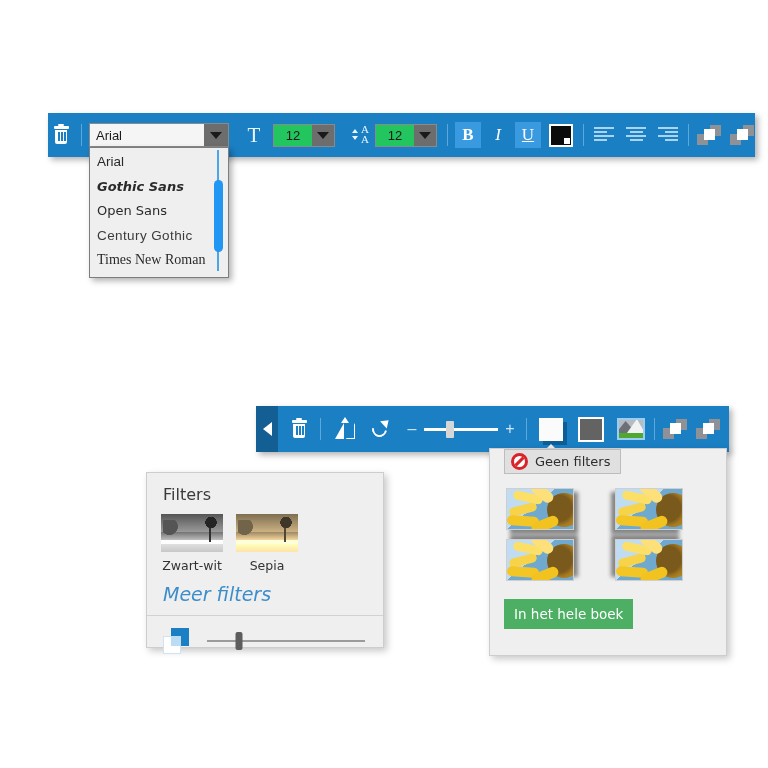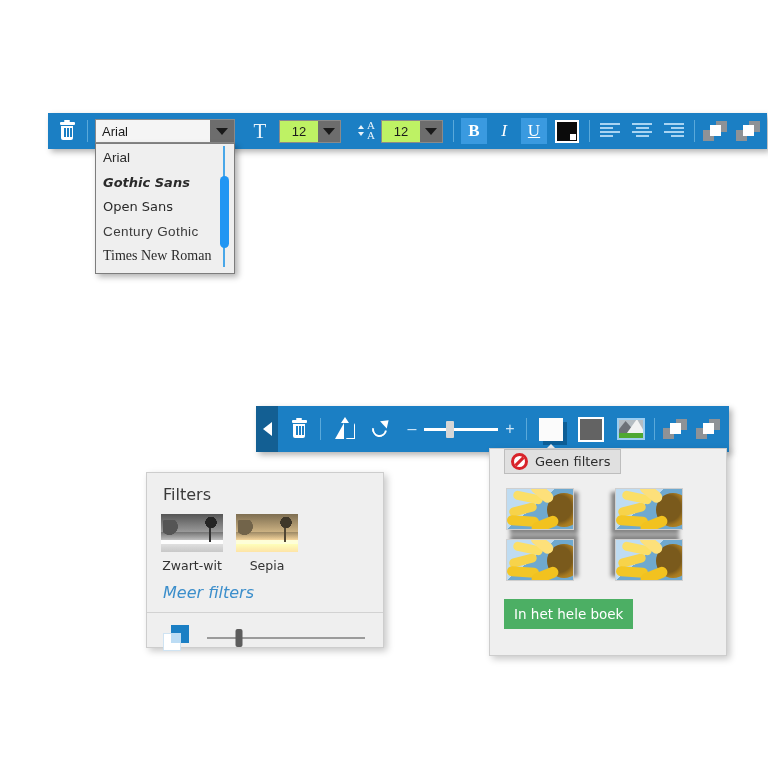--- a/index.html
+++ b/index.html
@@ -109,21 +109,21 @@
     font-family: "Liberation Serif", serif;
     font-size: 21px; color: #eaf4fb; line-height: 1;
   }
   .combo-sm {
     display: flex; align-items: stretch;
     height: 23px; width: 62px;
     border: 1px solid #8a8a8a;
   }
   .combo-sm .val {
     flex: 1; display: flex; align-items: center; justify-content: center;
-    font-size: 13px; color: #1a1a1a; background: #bef264;
+    font-size: 13px; color: #1a1a1a; background: #22c55e;
   }
   .combo-sm .arrow {
     width: 22px; background: #6d6d6d;
     display: flex; align-items: center; justify-content: center;
   }
   .ico-linesp { width: 22px; height: 20px; position: relative; }
   .ico-linesp .aa {
     position: absolute; right: 0; top: -1px;
     font-family: "Liberation Serif", serif; font-size: 11px;
     color: #eaf4fb; line-height: 10px; text-align: left;
@@ -301,21 +301,21 @@
   .beach .palm2 { position: absolute; left: 42px; top: 2px; width: 16px; height: 16px; background: radial-gradient(circle at 50% 40%, #14381a 0 45%, transparent 47%); }
   .beach .trunk { position: absolute; left: 48px; top: 12px; width: 2px; height: 16px; background: #3a3a2a; }
   .fx-bw   { filter: grayscale(1) contrast(1.12); }
   .fx-sep  { filter: sepia(1) saturate(1.25) contrast(0.95) brightness(1.02); }
   .filter-label {
     text-align: center; font-size: 12.5px; color: #333;
     margin-top: 6px; font-family: "DejaVu Sans", sans-serif;
   }
   .more-filters {
     margin: 10px 0 0 16px;
-    font-size: 16px; font-style: italic; color: #3b8ecb;
+    font-size: 19px; font-style: italic; color: #3b8ecb;
     font-family: "DejaVu Sans", sans-serif;
   }
   .panel-divider { height: 1px; background: #d2d2d2; margin-top: 10px; }
   .opacity-row { display: flex; align-items: center; padding: 12px 16px 12px 16px; }
   .ico-opacity { width: 26px; height: 26px; position: relative; flex: none; }
   .ico-opacity .back {
     position: absolute; left: 8px; top: 0; width: 18px; height: 18px; background: #1b7fc4;
   }
   .ico-opacity .front {
     position: absolute; left: 0; top: 8px; width: 18px; height: 18px;
@@ -386,21 +386,21 @@
     font-size: 13.5px; padding: 7px 10px;
     font-family: "DejaVu Sans", sans-serif;
     text-align: center; flex: none;
   }
 </style>
 </head>
 <body>
 
 <div id="stage">
 
-  <div class="toolbar" style="left:48px; top:113px; height:36px; padding:0 6px;">
+  <div class="toolbar" style="left:48px; top:113px; height:44px; padding:0 0;">
 
     <div class="tb-btn">
       <span class="ico-trash">
         <span class="lid"></span>
           <span class="can"></span>
       </span>
     </div>
 
     <div class="tb-sep"></div>
 

